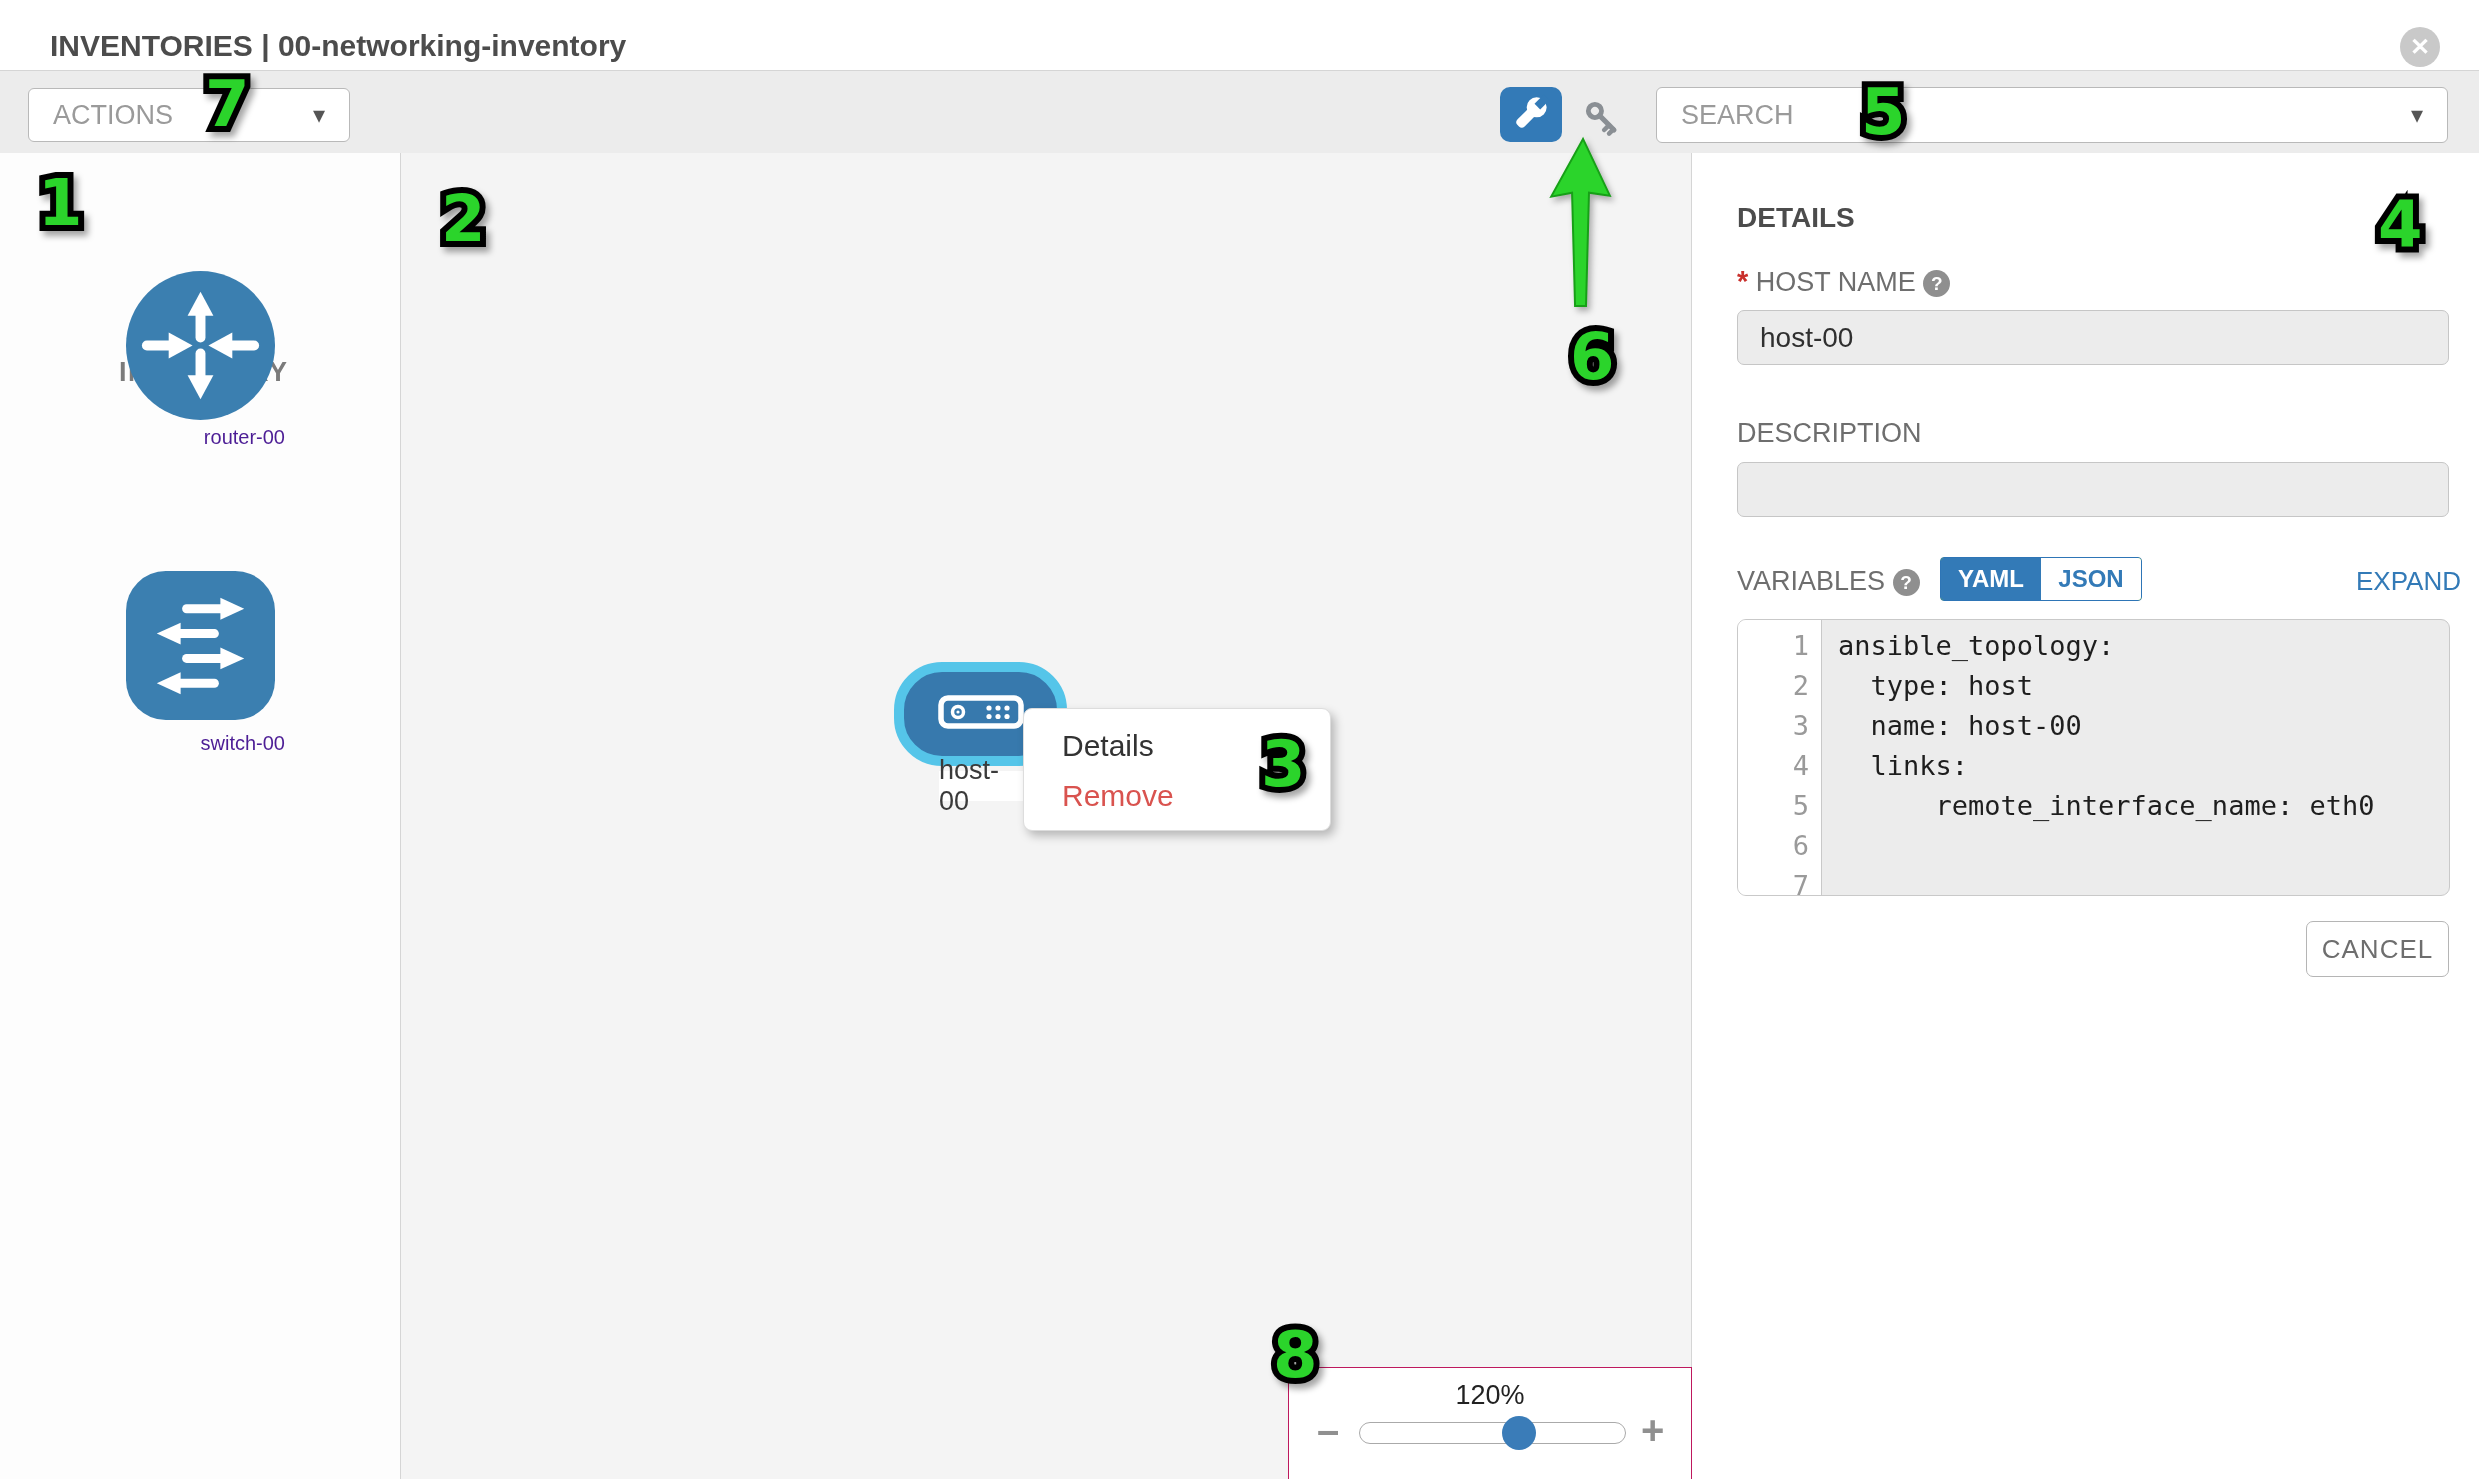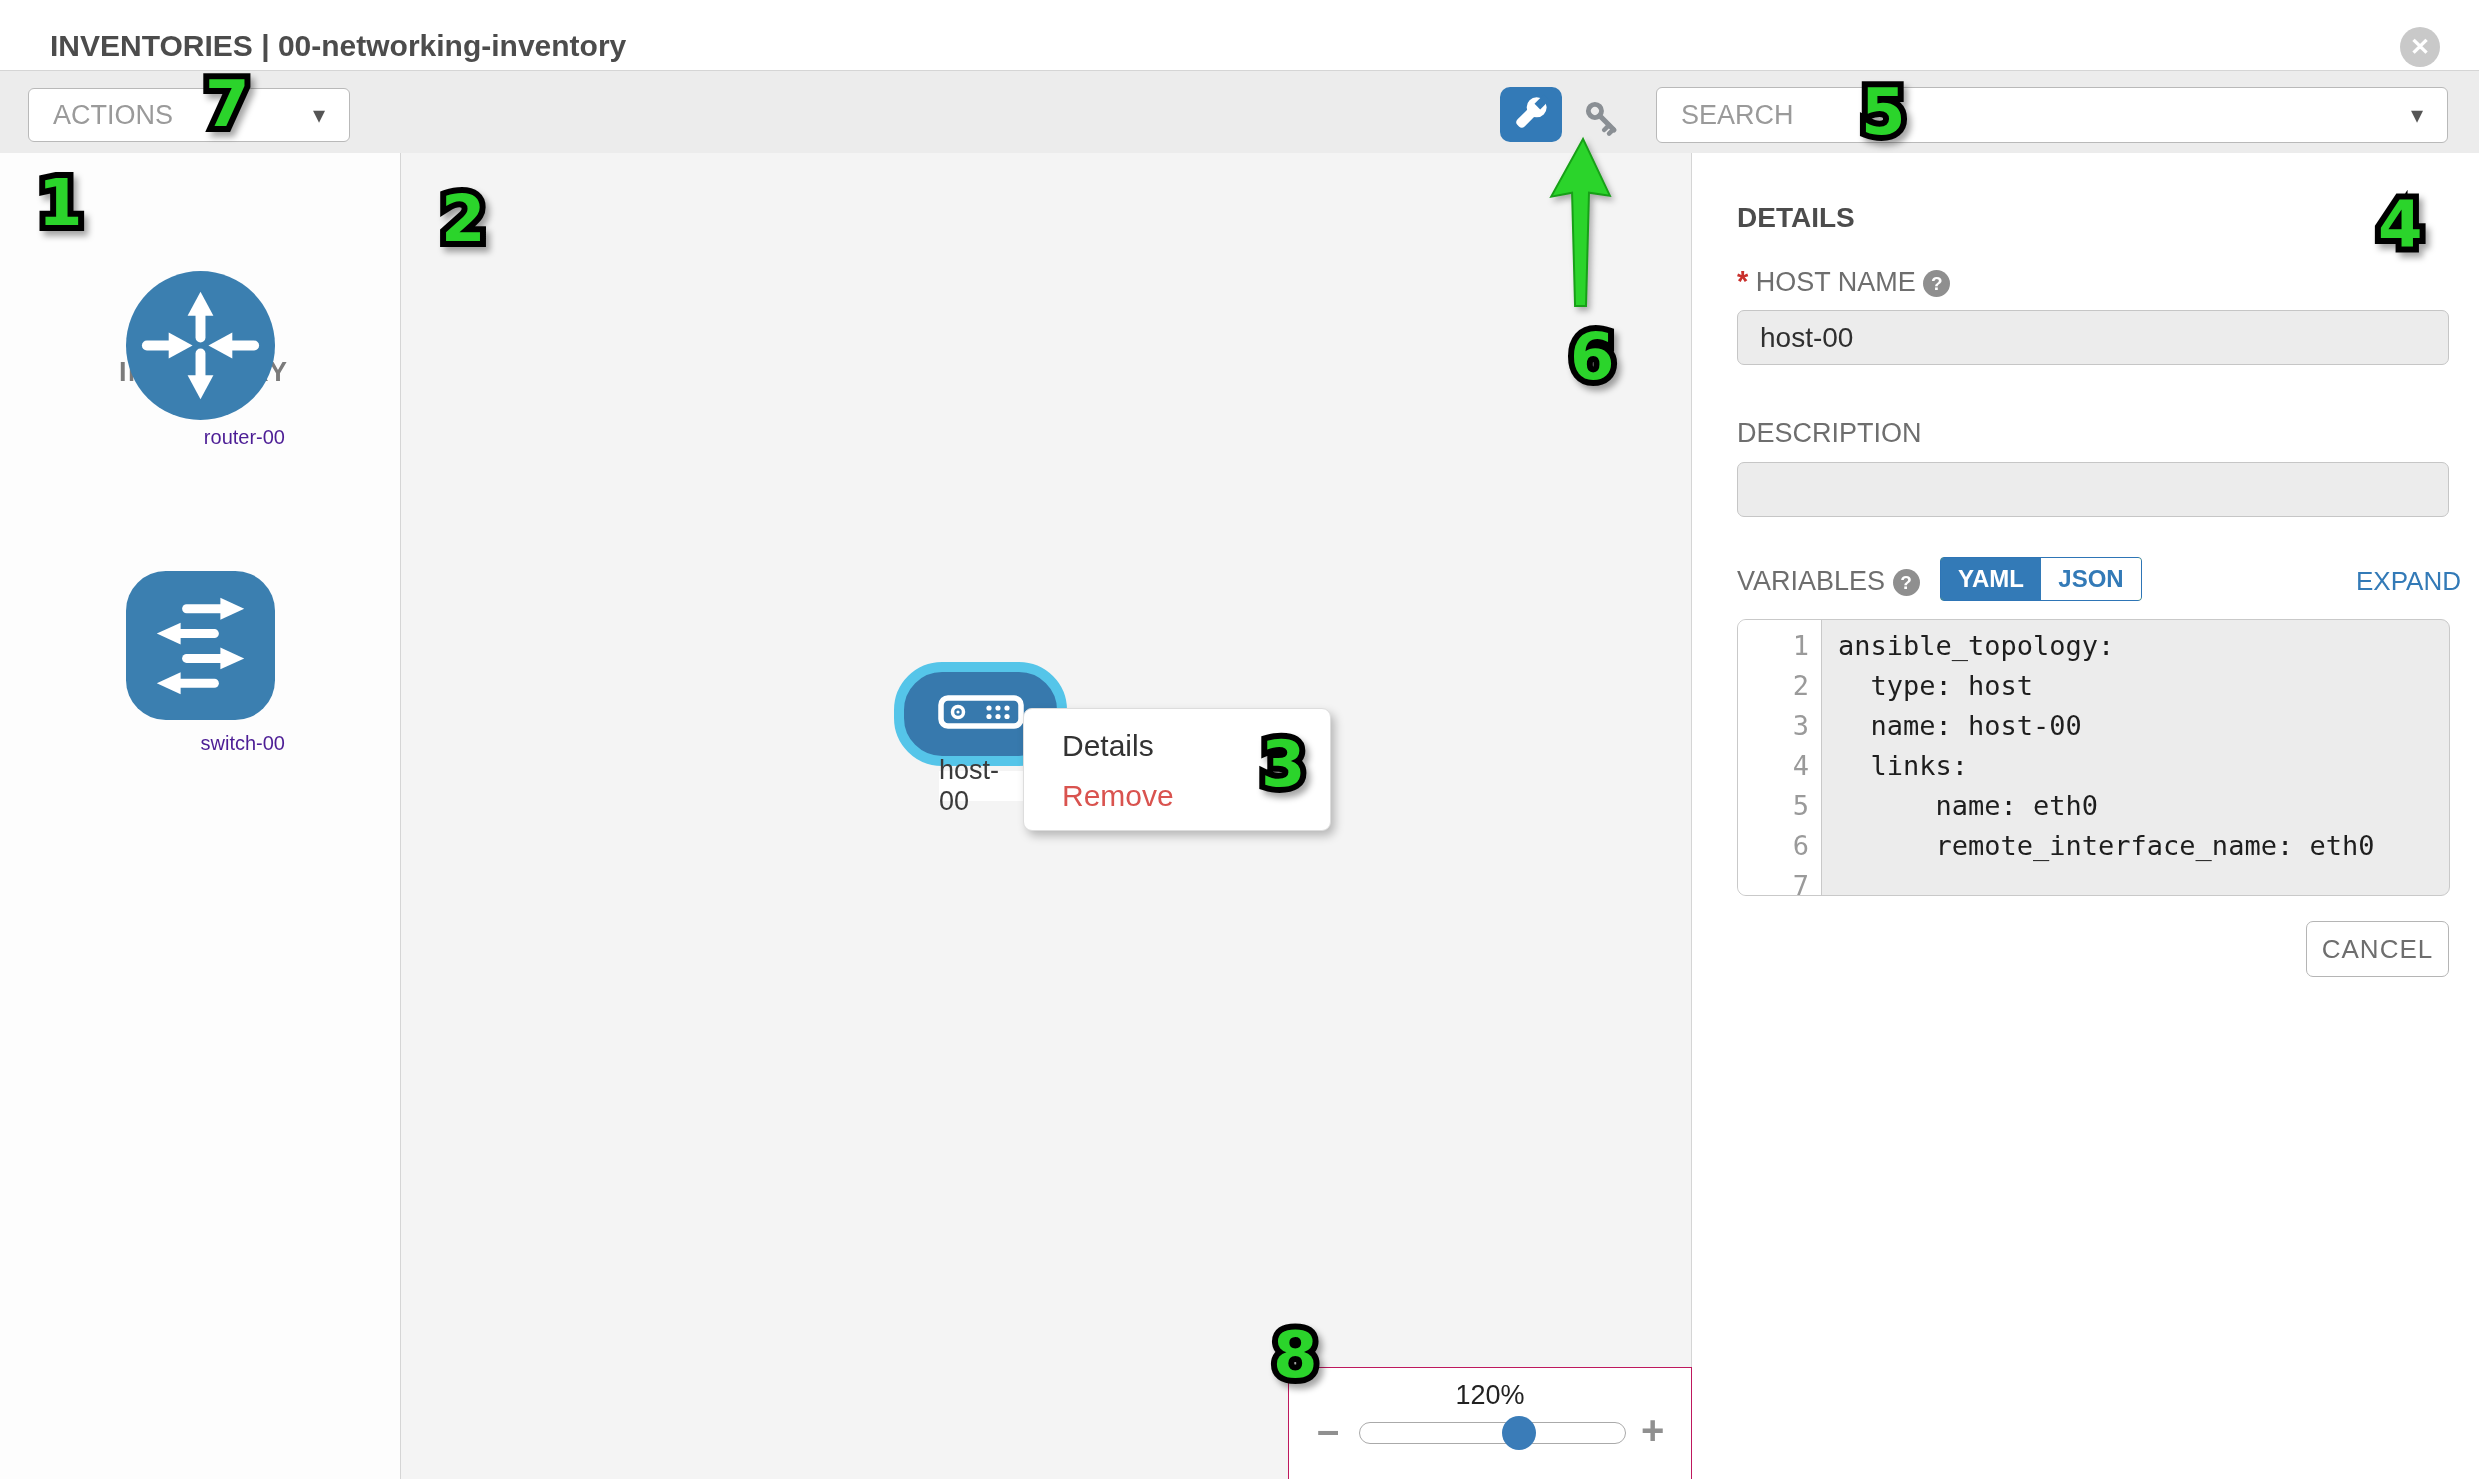--- a/index.html
+++ b/index.html
@@ -260,21 +260,20 @@
       <div>4</div>
       <div>5</div>
       <div>6</div>
       <div>7</div>
     </div>
     <div class="code">
       <div>ansible_topology:</div>
       <div>  type: host</div>
       <div>  name: host-00</div>
       <div>  links:</div>
-      <div>      name: eth0</div>
       <div>      remote_interface_name: eth0</div>
     </div>
   </div>
 
   <div class="cancel-btn">CANCEL</div>
 
   <div class="ann" style="left:38px;  top:171px;">1</div>
   <div class="ann" style="left:441px; top:187px;">2</div>
   <div class="ann" style="left:1261px;top:732px;">3</div>
   <div class="ann" style="left:2378px;top:193px;">4</div>

